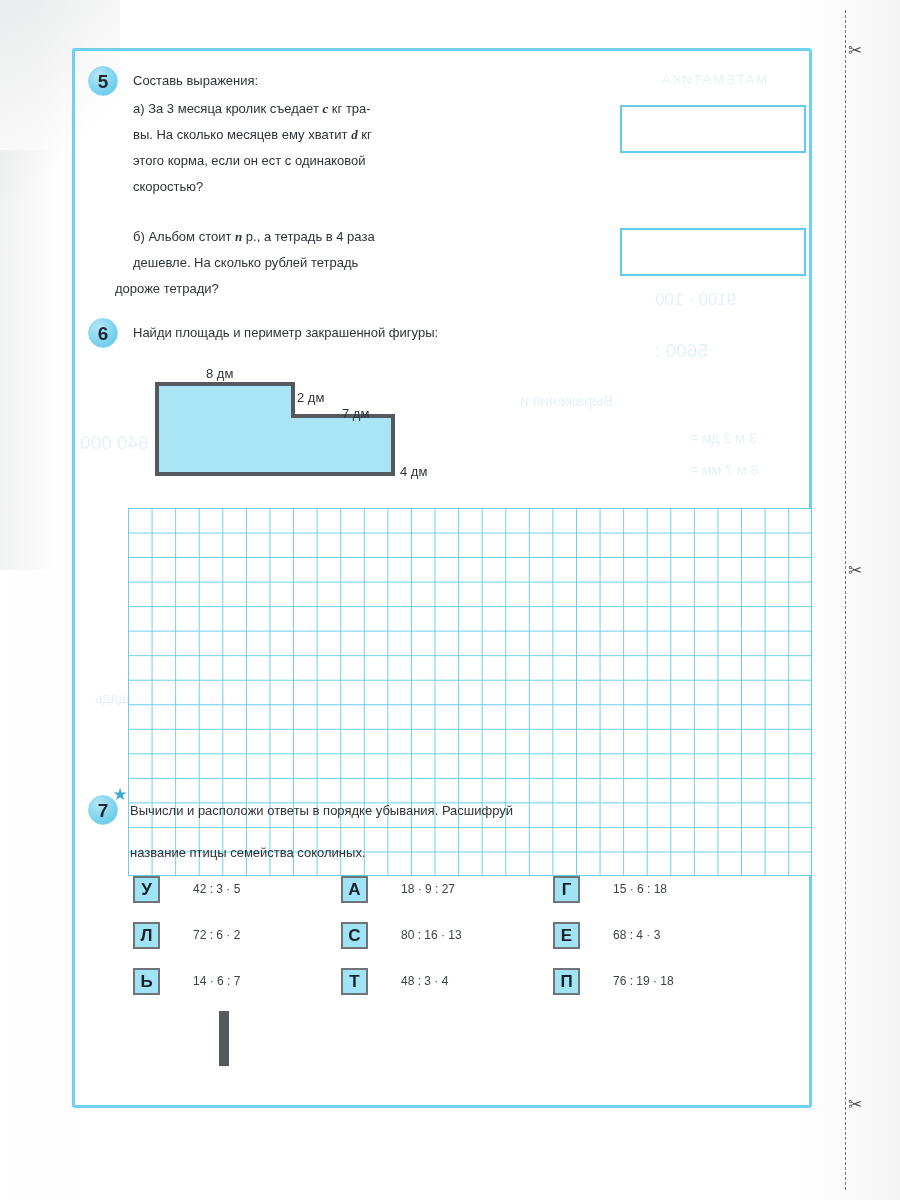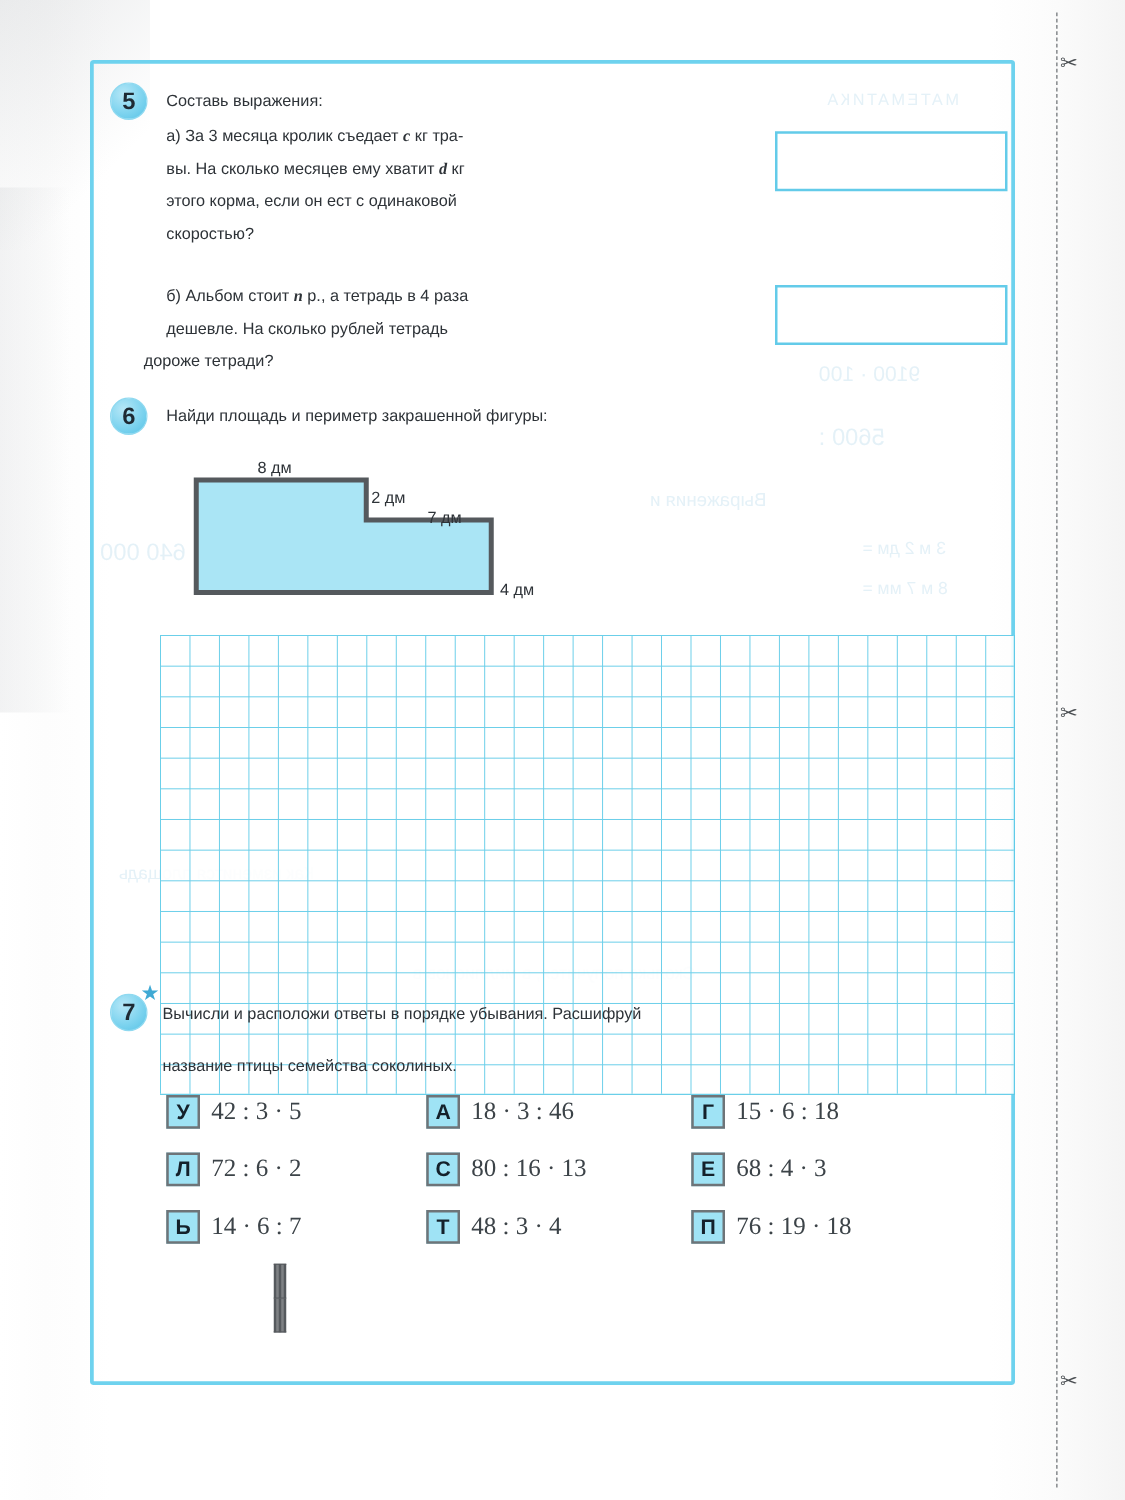--- a/index.html
+++ b/index.html
@@ -138,23 +138,24 @@
     color: #14212b;
     font-weight: bold;
     font-size: 17px;
     line-height: 24px;
     text-align: center;
     font-family: "Liberation Sans", sans-serif;
     flex: 0 0 auto;
   }
   .expr-text {
     color: #3c4348;
-    font-size: 20px;
-    font-family: Liberation Serif, serif;
+    font-size: 12px;
+    font-family: Liberation Sans, sans-serif;
     white-space: nowrap;
+    margin-left: 24px;
   }
 
   
   #word-table {
     position: absolute;
     left: 219px; top: 1011px;
     border-collapse: collapse;
   }
   #word-table td {
     width: 43px; height: 27px;
@@ -250,21 +251,21 @@
     <div class="body-text" style="position:absolute; left:130px; top:798px; width:686px;">Вычисли и расположи ответы в порядке убывания. Расшифруй</div>
     <div class="body-text" style="position:absolute; left:130px; top:824px; width:686px;margin-top:16px;">название птицы семейства соколиных.</div>
 
     <div id="expr-grid">
       <div class="expr">
         <div class="letter-box">У</div>
         <div class="expr-text">42 : 3 · 5</div>
       </div>
       <div class="expr">
         <div class="letter-box">А</div>
-        <div class="expr-text">18 · 3 : 46</div>
+        <div class="expr-text">18 · 9 : 27</div>
       </div>
       <div class="expr">
         <div class="letter-box">Г</div>
         <div class="expr-text">15 · 6 : 18</div>
       </div>
 
       <div class="expr">
         <div class="letter-box">Л</div>
         <div class="expr-text">72 : 6 · 2</div>
       </div>

